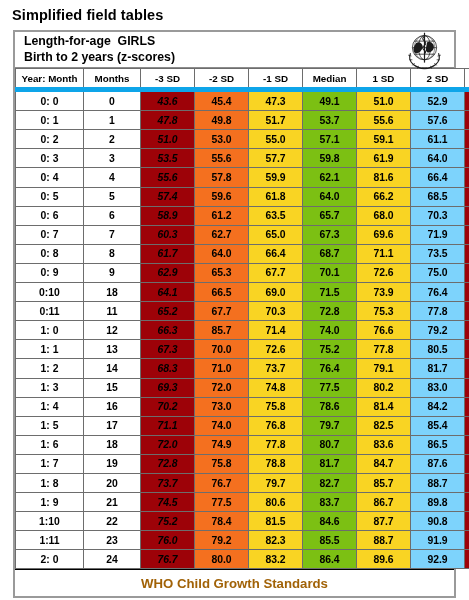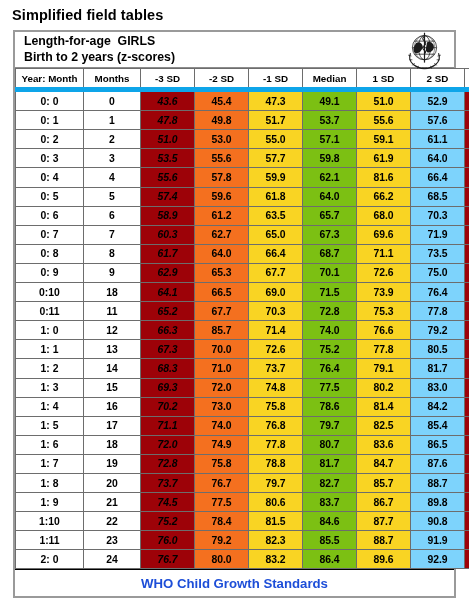--- a/index.html
+++ b/index.html
@@ -106,21 +106,21 @@
     border-top: 1px solid #000;
     height: 26px;
     display: flex;
     align-items: center;
     justify-content: center;
     background: #ffffff;
   }
   .footer-band span {
     font-size: 13.2px;
     font-weight: bold;
-    color: #1d4ed8;
+    color: #a16207;
   }
 </style>
 </head>
 <body>
 
 <div id="page-title">Simplified field tables</div>
 
 <div class="table-frame">
 
   <div class="title-band">

